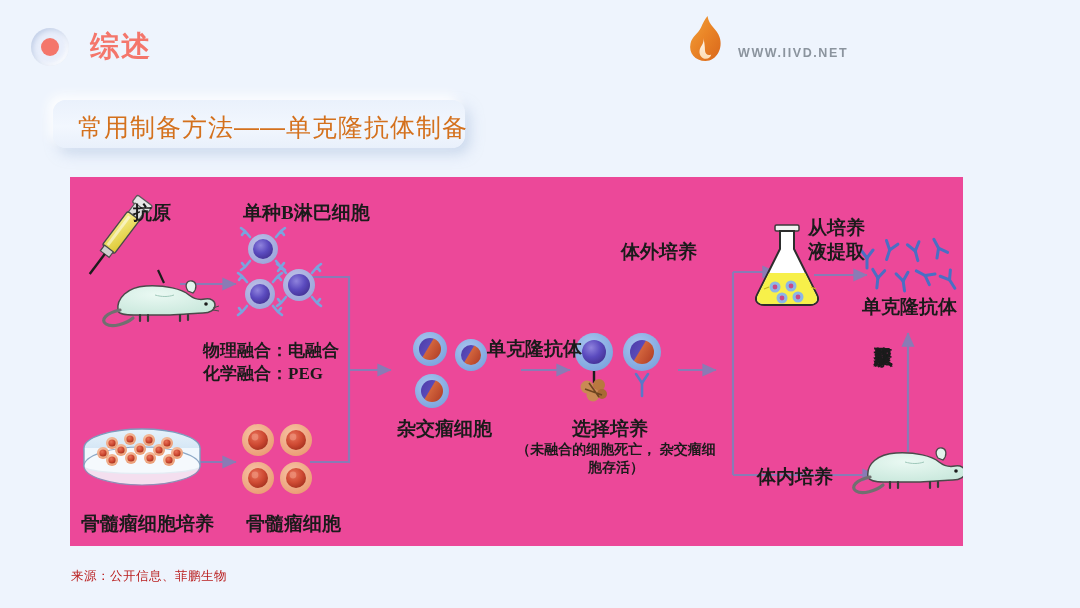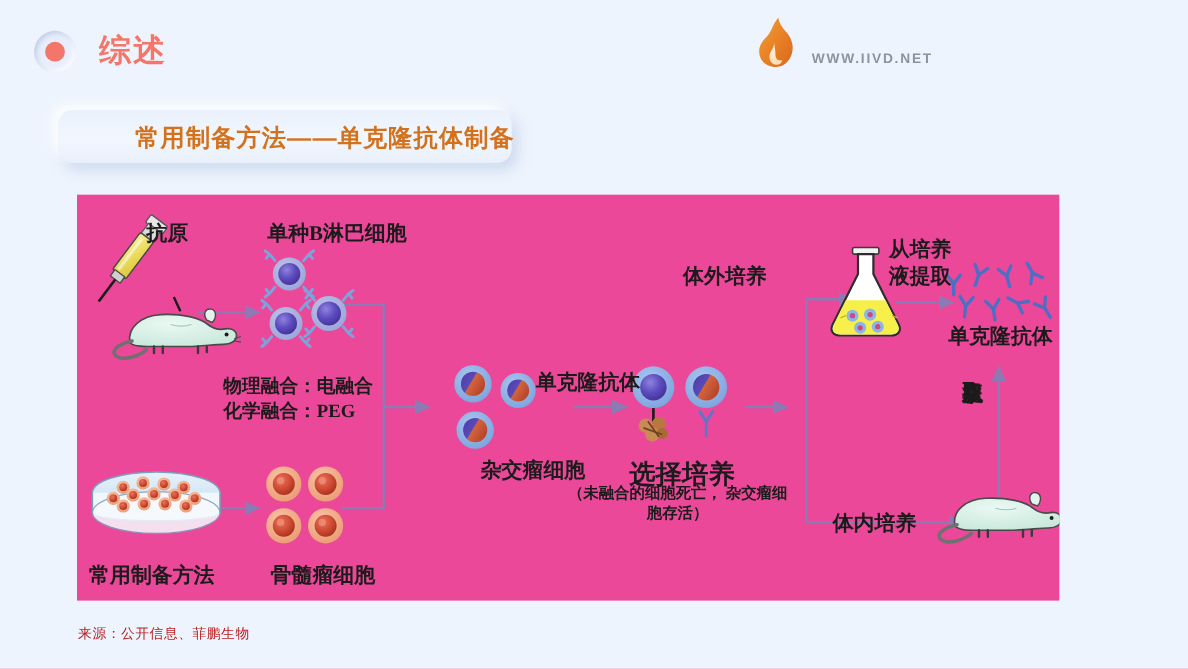--- a/index.html
+++ b/index.html
@@ -47,23 +47,22 @@
 
   
   #subtitle-pill {
     position: absolute; left: 53px; top: 100px;
     width: 412px; height: 48px; border-radius: 13px;
     background: linear-gradient(180deg,#eaf1fc 0%,#f2f7fe 55%,#e9f0fb 100%);
     box-shadow: -5px -5px 11px rgba(255,255,255,.9), 5px 6px 13px rgba(168,189,222,.5);
   }
   #subtitle-text {
     position: absolute; left: 25px; top: 11px;
-    font-size: 22px; font-weight: 700; color: #d4711d; letter-spacing: 1px;
+    font-size: 25px; font-weight: 400; color: #d4711d; letter-spacing: 1px;
     white-space: nowrap;
-    margin-left: 45px;
   }
 
   
   #diagram-panel {
     position: absolute; left: 70px; top: 177px;
     width: 893px; height: 369px;
     background: #ec4899;
   }
   #diagram-svg { position: absolute; left: 0; top: 0; width: 893px; height: 369px; }
 
@@ -431,28 +430,28 @@
     </g>
   </svg>
 
   <div class="dlabel" style="left:63px; top:24px; font-size:19px;">抗原</div>
 
   <div class="dlabel" style="left:133px; top:163px; font-size:17px;">物理融合：电融合</div>
 
   <div class="dlabel" style="left:173px; top:24px; font-size:19px;">单种B淋巴细胞</div>
   <div class="dlabel" style="left:133px; top:186px; font-size:17px;">化学融合：PEG</div>
 
-  <div class="dlabel" style="left:11px; top:335px; font-size:19px;">常用制备方法</div>
+  <div class="dlabel" style="left:11px; top:335px; font-size:19px;">骨髓瘤细胞培养</div>
   <div class="dlabel" style="left:176px; top:335px; font-size:19px;">骨髓瘤细胞</div>
 
-  <div class="dlabel" style="left:327px; top:240px; font-size:19px;margin-left:40px;">杂交瘤细胞</div>
+  <div class="dlabel" style="left:327px; top:240px; font-size:19px;">杂交瘤细胞</div>
 
   <div class="dlabel" style="left:417px; top:160px; font-size:19px;">单克隆抗体</div>
 
-  <div class="dlabel" style="left:502px; top:240px; font-size:24px;text-align:center;">选择培养</div>
+  <div class="dlabel" style="left:502px; top:240px; font-size:19px;text-align:center;">选择培养</div>
   <div class="dlabel multi" style="left:442px; top:264px; width:208px; font-size:14px;">（未融合的细胞死亡，
 杂交瘤细胞存活）</div>
 
   <div class="dlabel" style="left:551px; top:63px; font-size:19px;">体外培养</div>
 
   <div class="dlabel multi" style="left:738px; top:39px; width:66px; font-size:19px; text-align:left;">从培养
 液提取</div>
 
   <div class="dlabel" style="left:792px; top:118px; font-size:19px;">单克隆抗体</div>
 

